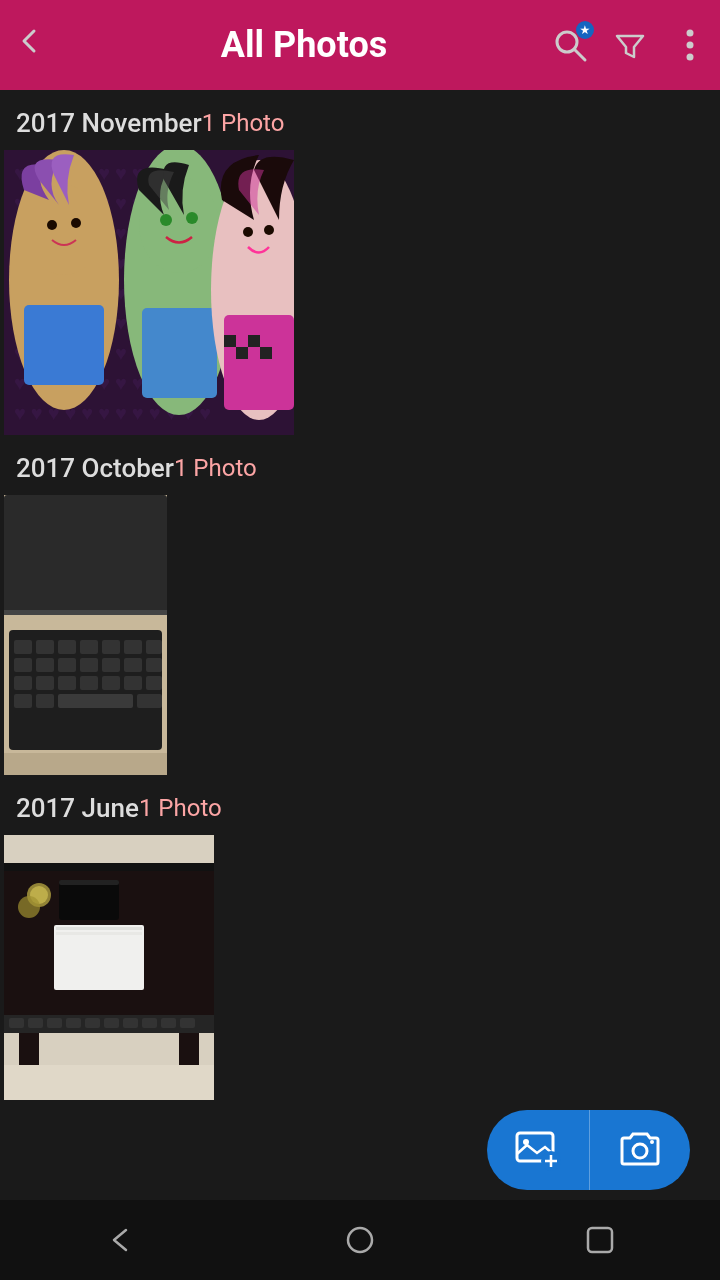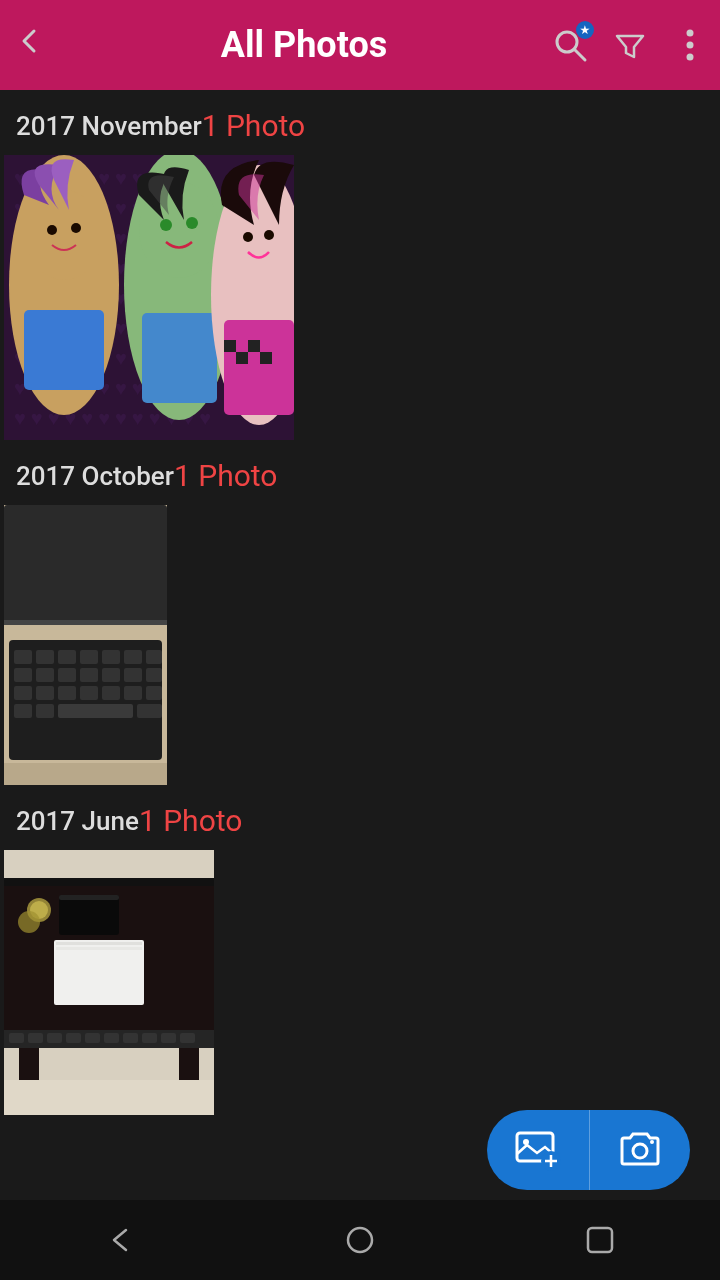--- a/index.html
+++ b/index.html
@@ -83,22 +83,22 @@
       display: flex;
       align-items: center;
       padding: 18px 24px 12px 16px;
     }
     .section-title {
       font-size: 26px;
       font-weight: 500;
       color: #dddddd;
     }
     .section-count {
-      font-size: 30px;
-      color: #ef4444;
+      font-size: 24px;
+      color: #fca5a5;
     }
 
     
     .photo-grid {
       display: flex;
       flex-wrap: wrap;
       padding: 0 4px;
       gap: 4px;
     }
     .photo-thumb {

